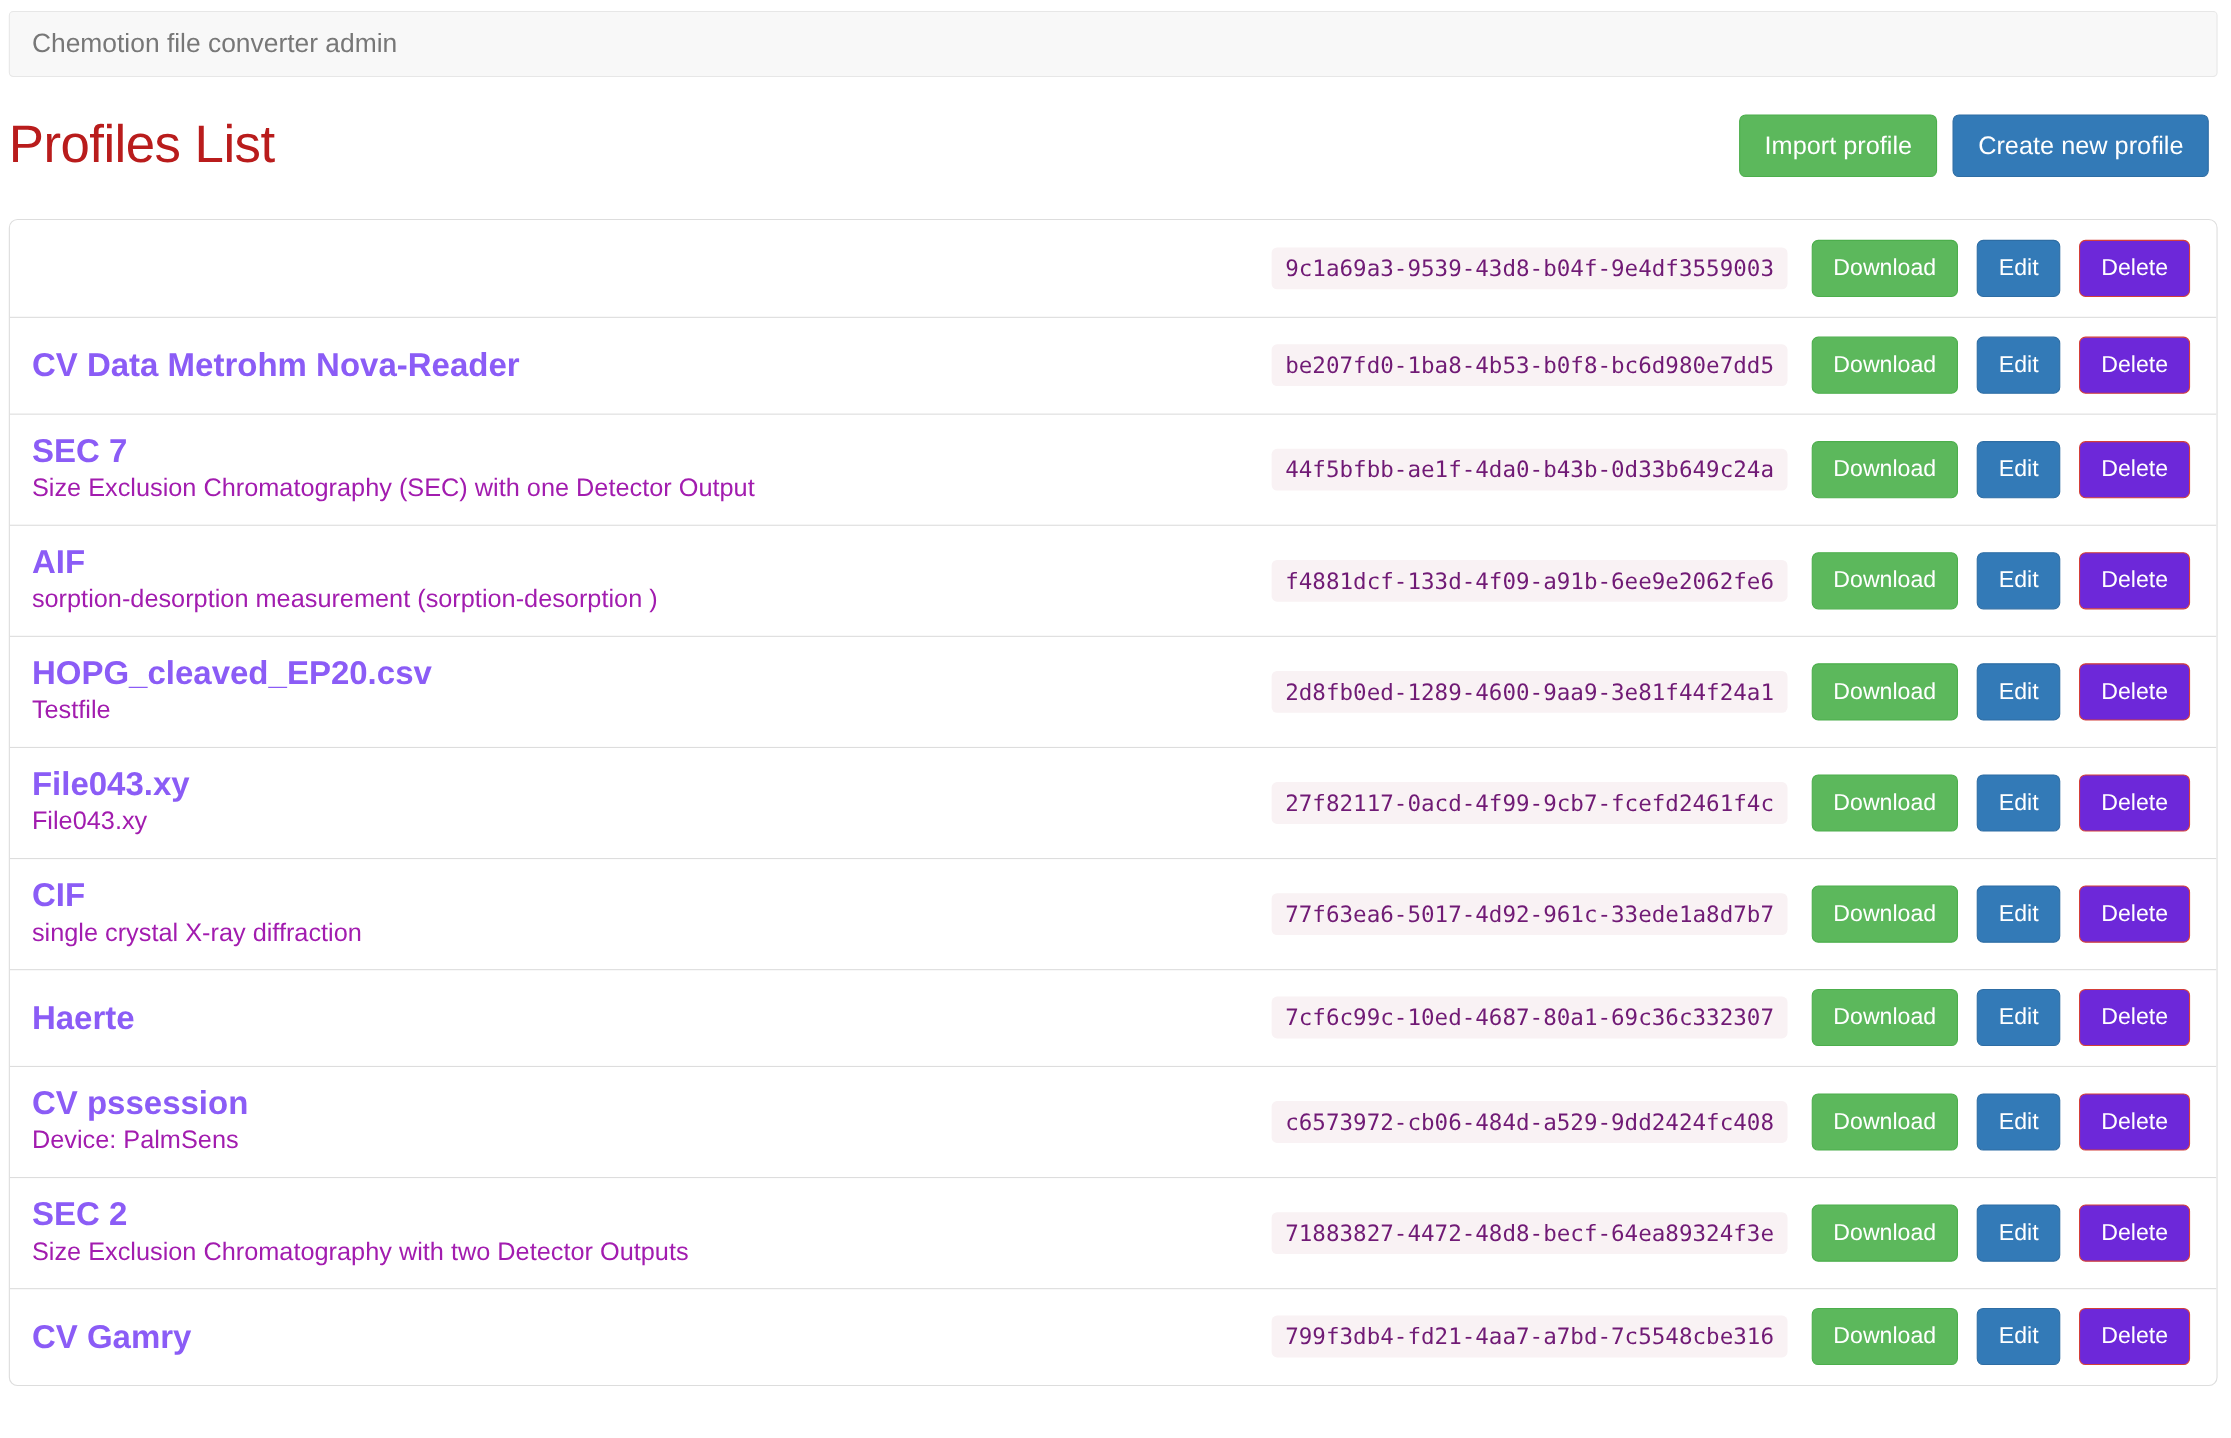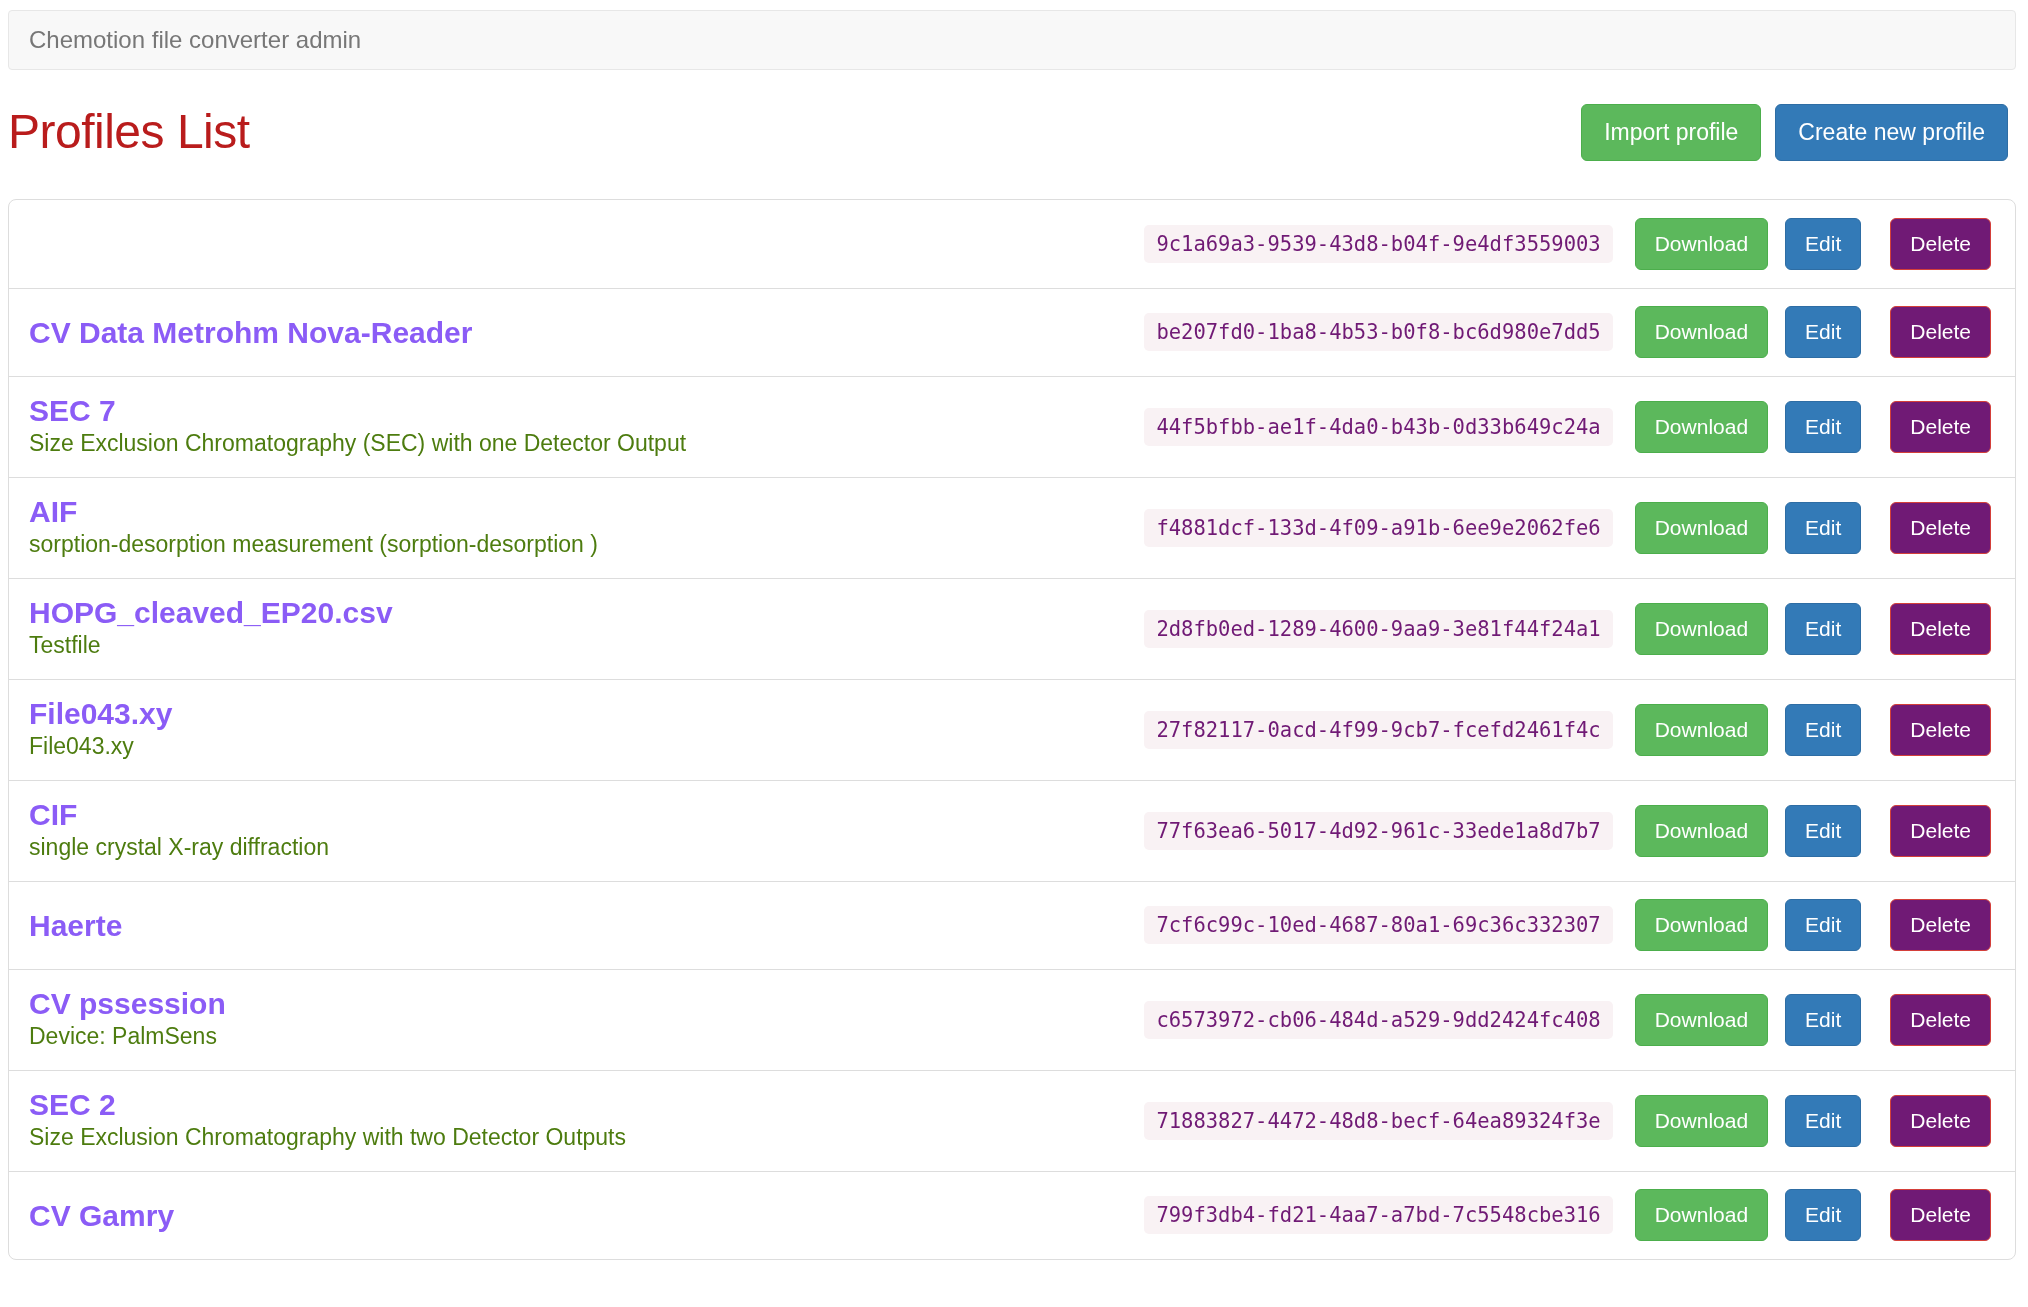--- a/index.html
+++ b/index.html
@@ -64,21 +64,21 @@
     cursor: pointer;
     font-family: inherit;
     text-align: center;
     white-space: nowrap;
     line-height: 1.25;
   }
   .btn-lg { font-size: 23px; padding: 13px 22px; }
   .btn-row { font-size: 21px; padding: 12px 19px; }
   .btn-success { background: #5cb85c; border-color: #4cae4c; }
   .btn-primary { background: #337ab7; border-color: #2e6da4; }
-  .btn-danger  { background: #701a75; border-color: #d43f3a; margin-left: 12px; }
+  .btn-danger  { background: #6d28d9; border-color: #d43f3a; }
 
   
   .profiles-list {
     border: 1px solid #ddd;
     border-radius: 8px;
     background: #fff;
     overflow: hidden;
   }
   .profile-row {
     display: flex;
@@ -96,21 +96,21 @@
   }
   .profile-title {
     font-size: 30px;
     font-weight: bold;
     line-height: 33px;
     color: #8b5cf6;
   }
   .profile-description {
     font-size: 23px;
     line-height: 33px;
-    color: #4d7c0f;
+    color: #a21caf;
   }
 
   .profile-actions {
     display: flex;
     align-items: center;
     gap: 17px;
     flex: 0 0 auto;
   }
   .uuid-badge {
     font-family: "DejaVu Sans Mono", "Liberation Mono", monospace;

